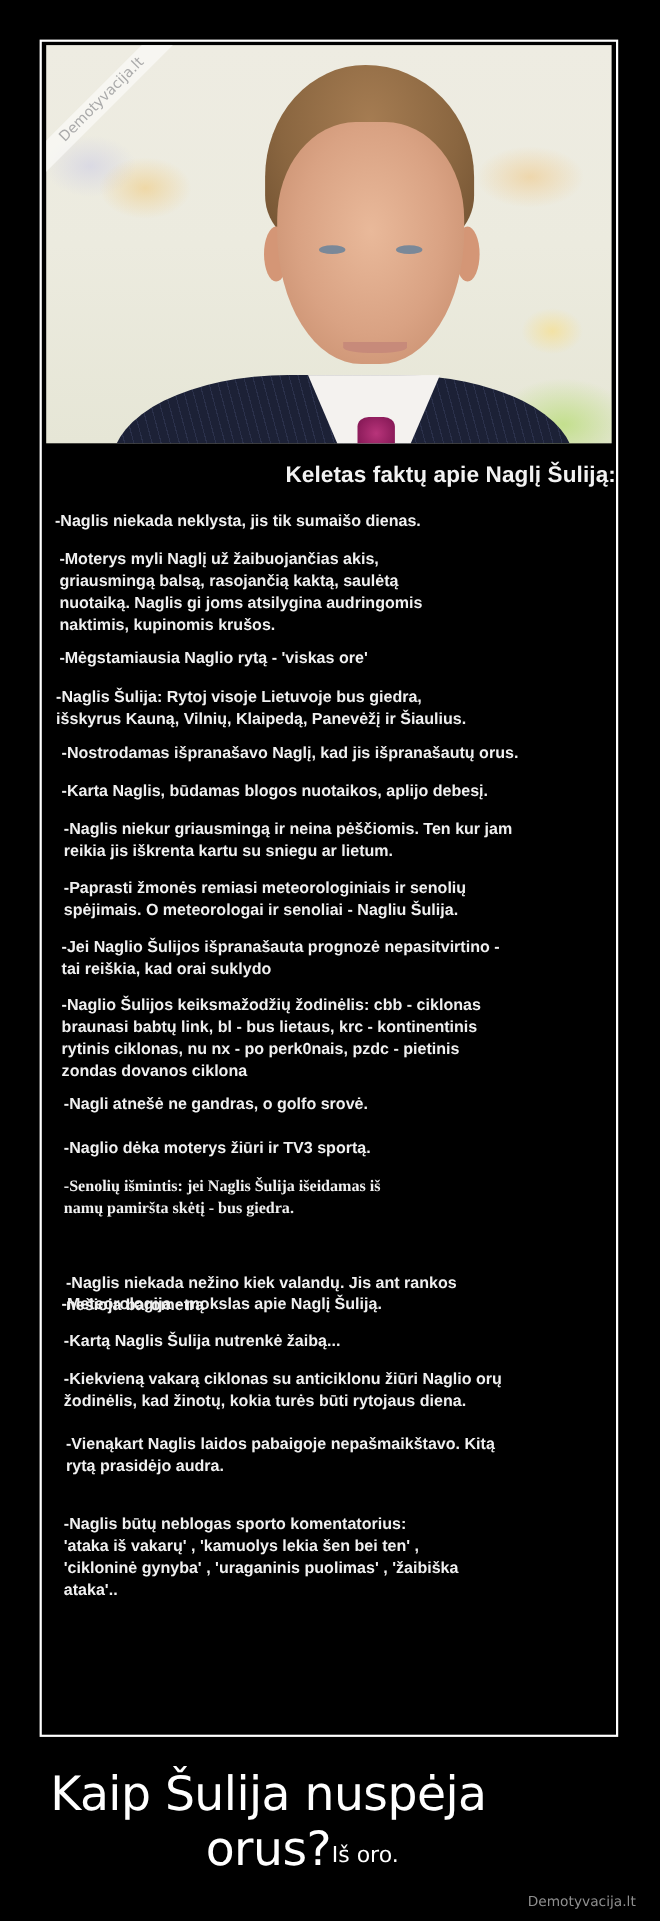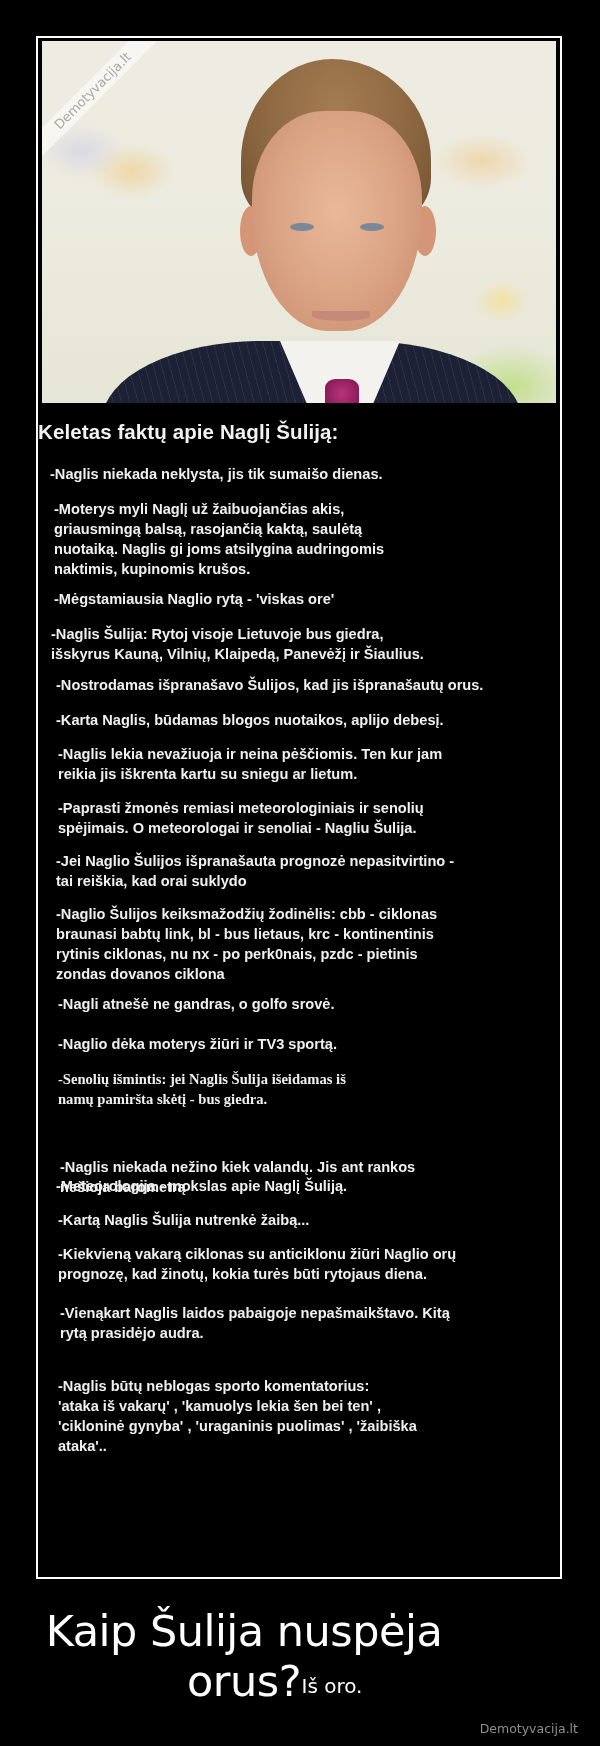--- a/index.html
+++ b/index.html
@@ -25,21 +25,21 @@
     .eye { position: absolute; top: 182px; width: 24px; height: 8px; border-radius: 50%; background: #7a8898; }
     .eye.l { left: 248px; } .eye.r { left: 318px; }
     .mouth { position: absolute; left: 270px; top: 270px; width: 58px; height: 10px; border-radius: 0 0 50% 50%; background: #c78a7a; }
     .suit { position: absolute; left: 60px; top: 300px; width: 420px; height: 110px; border-radius: 160px 160px 0 0 / 80px 80px 0 0;
       background: repeating-linear-gradient(75deg, #1c2136 0 7px, #2a304a 7px 8px); }
     .shirt { position: absolute; left: 238px; top: 300px; width: 120px; height: 70px; background: #f4f2ef;
       clip-path: polygon(0 0, 100% 0, 75% 100%, 25% 100%); }
     .tie { position: absolute; left: 283px; top: 338px; width: 34px; height: 30px; background: radial-gradient(circle, #b8347a, #7d1450); border-radius: 30% 30% 10% 10%; }
 
     .facts { position: absolute; left: 0; top: 366px; width: 522px; }
-    .facts-title { position: absolute; top: 16px; left: 0; width: 522px; text-align: left; font-weight: bold; font-size: 20.5px; color: #f2f2f2; letter-spacing: 0.1px; font-family: "Liberation Sans", sans-serif; }
+    .facts-title { position: absolute; top: 16px; left: 0; width: 522px; text-align: right; font-weight: bold; font-size: 20.5px; color: #f2f2f2; letter-spacing: 0.1px; font-family: "Liberation Sans", sans-serif; }
     .fact { position: absolute; font-weight: bold; font-size: 14.6px; line-height: 20px; color: #f0f0f0; white-space: pre-line; font-family: "Liberation Sans", sans-serif; }
 
     .caption { position: absolute; left: 0; top: 1606px; width: 488px; text-align: center; font-size: 43px; color: #fff; font-family: "DejaVu Sans", sans-serif; font-weight: normal; letter-spacing: -0.5px; }
     .subcaption { position: absolute; left: 0; top: 1674px; width: 600px; text-align: center; font-size: 20px; color: #fff; font-family: "DejaVu Sans", sans-serif; padding-left: 32px; }
     .site { position: absolute; right: 22px; top: 1721px; font-size: 12.5px; color: #8f8f8f; font-family: "DejaVu Sans", sans-serif; }
   </style>
 </head>
 <body>
 
 <div class="frame">
@@ -60,42 +60,42 @@
   <div class="facts">
     <div class="facts-title">Keletas faktų apie Naglį Šuliją:</div>
     <div class="fact" style="left:12px; top:60px;">-Naglis niekada neklysta, jis tik sumaišo dienas.</div>
     <div class="fact" style="left:16px; top:95px;">-Moterys myli Naglį už žaibuojančias akis,
  griausmingą balsą, rasojančią kaktą, saulėtą
  nuotaiką. Naglis gi joms atsilygina audringomis
  naktimis, kupinomis krušos.</div>
     <div class="fact" style="left:16px; top:185px;">-Mėgstamiausia Naglio rytą - 'viskas ore'</div>
     <div class="fact" style="left:13px; top:220px;">-Naglis Šulija: Rytoj visoje Lietuvoje bus giedra,
  išskyrus Kauną, Vilnių, Klaipedą, Panevėžį ir Šiaulius.</div>
-    <div class="fact" style="left:18px; top:271px;">-Nostrodamas išpranašavo Šulijos, kad jis išpranašautų orus.</div>
+    <div class="fact" style="left:18px; top:271px;">-Nostrodamas išpranašavo Naglį, kad jis išpranašautų orus.</div>
     <div class="fact" style="left:18px; top:306px;">-Karta Naglis, būdamas blogos nuotaikos, aplijo debesį.</div>
-    <div class="fact" style="left:20px; top:340px;">-Naglis lekia nevažiuoja ir neina pėščiomis. Ten kur jam
+    <div class="fact" style="left:20px; top:340px;">-Naglis niekur griausmingą ir neina pėščiomis. Ten kur jam
 reikia jis iškrenta kartu su sniegu ar lietum.</div>
     <div class="fact" style="left:20px; top:394px;">-Paprasti žmonės remiasi meteorologiniais ir senolių
 spėjimais. O meteorologai ir senoliai - Nagliu Šulija.</div>
     <div class="fact" style="left:18px; top:447px;">-Jei Naglio Šulijos išpranašauta prognozė nepasitvirtino -
 tai reiškia, kad orai suklydo</div>
     <div class="fact" style="left:18px; top:500px;">-Naglio Šulijos keiksmažodžių žodinėlis: cbb - ciklonas
 braunasi babtų link, bl - bus lietaus, krc - kontinentinis
 rytinis ciklonas, nu nx - po perk0nais, pzdc - pietinis
 zondas dovanos ciklona</div>
     <div class="fact" style="left:20px; top:590px;">-Nagli atnešė ne gandras, o golfo srovė.</div>
     <div class="fact" style="left:20px; top:630px;">-Naglio dėka moterys žiūri ir TV3 sportą.</div>
     <div class="fact" style="left:20px; top:665px;font-family:Liberation Serif, serif;">-Senolių išmintis: jei Naglis Šulija išeidamas iš
 namų pamiršta skėtį - bus giedra.</div>
     <div class="fact" style="left:22px; top:753px;">-Naglis niekada nežino kiek valandų. Jis ant rankos
 nešioja barometrą</div>
     <div class="fact" style="left:18px; top:772px;">-Meteorologija - mokslas apie Naglį Šuliją.</div>
     <div class="fact" style="left:20px; top:806px;">-Kartą Naglis Šulija nutrenkė žaibą...</div>
     <div class="fact" style="left:20px; top:840px;">-Kiekvieną vakarą ciklonas su anticiklonu žiūri Naglio orų
-prognozę, kad žinotų, kokia turės būti rytojaus diena.</div>
+žodinėlis, kad žinotų, kokia turės būti rytojaus diena.</div>
     <div class="fact" style="left:22px; top:899px;">-Vienąkart Naglis laidos pabaigoje nepašmaikštavo. Kitą
 rytą prasidėjo audra.</div>
     <div class="fact" style="left:20px; top:972px;">-Naglis būtų neblogas sporto komentatorius:
 'ataka iš vakarų' , 'kamuolys lekia šen bei ten' ,
 'cikloninė gynyba' , 'uraganinis puolimas' , 'žaibiška
 ataka'..</div>
   </div>
 </div>
 
 <div class="caption">Kaip Šulija nuspėja orus?</div>

